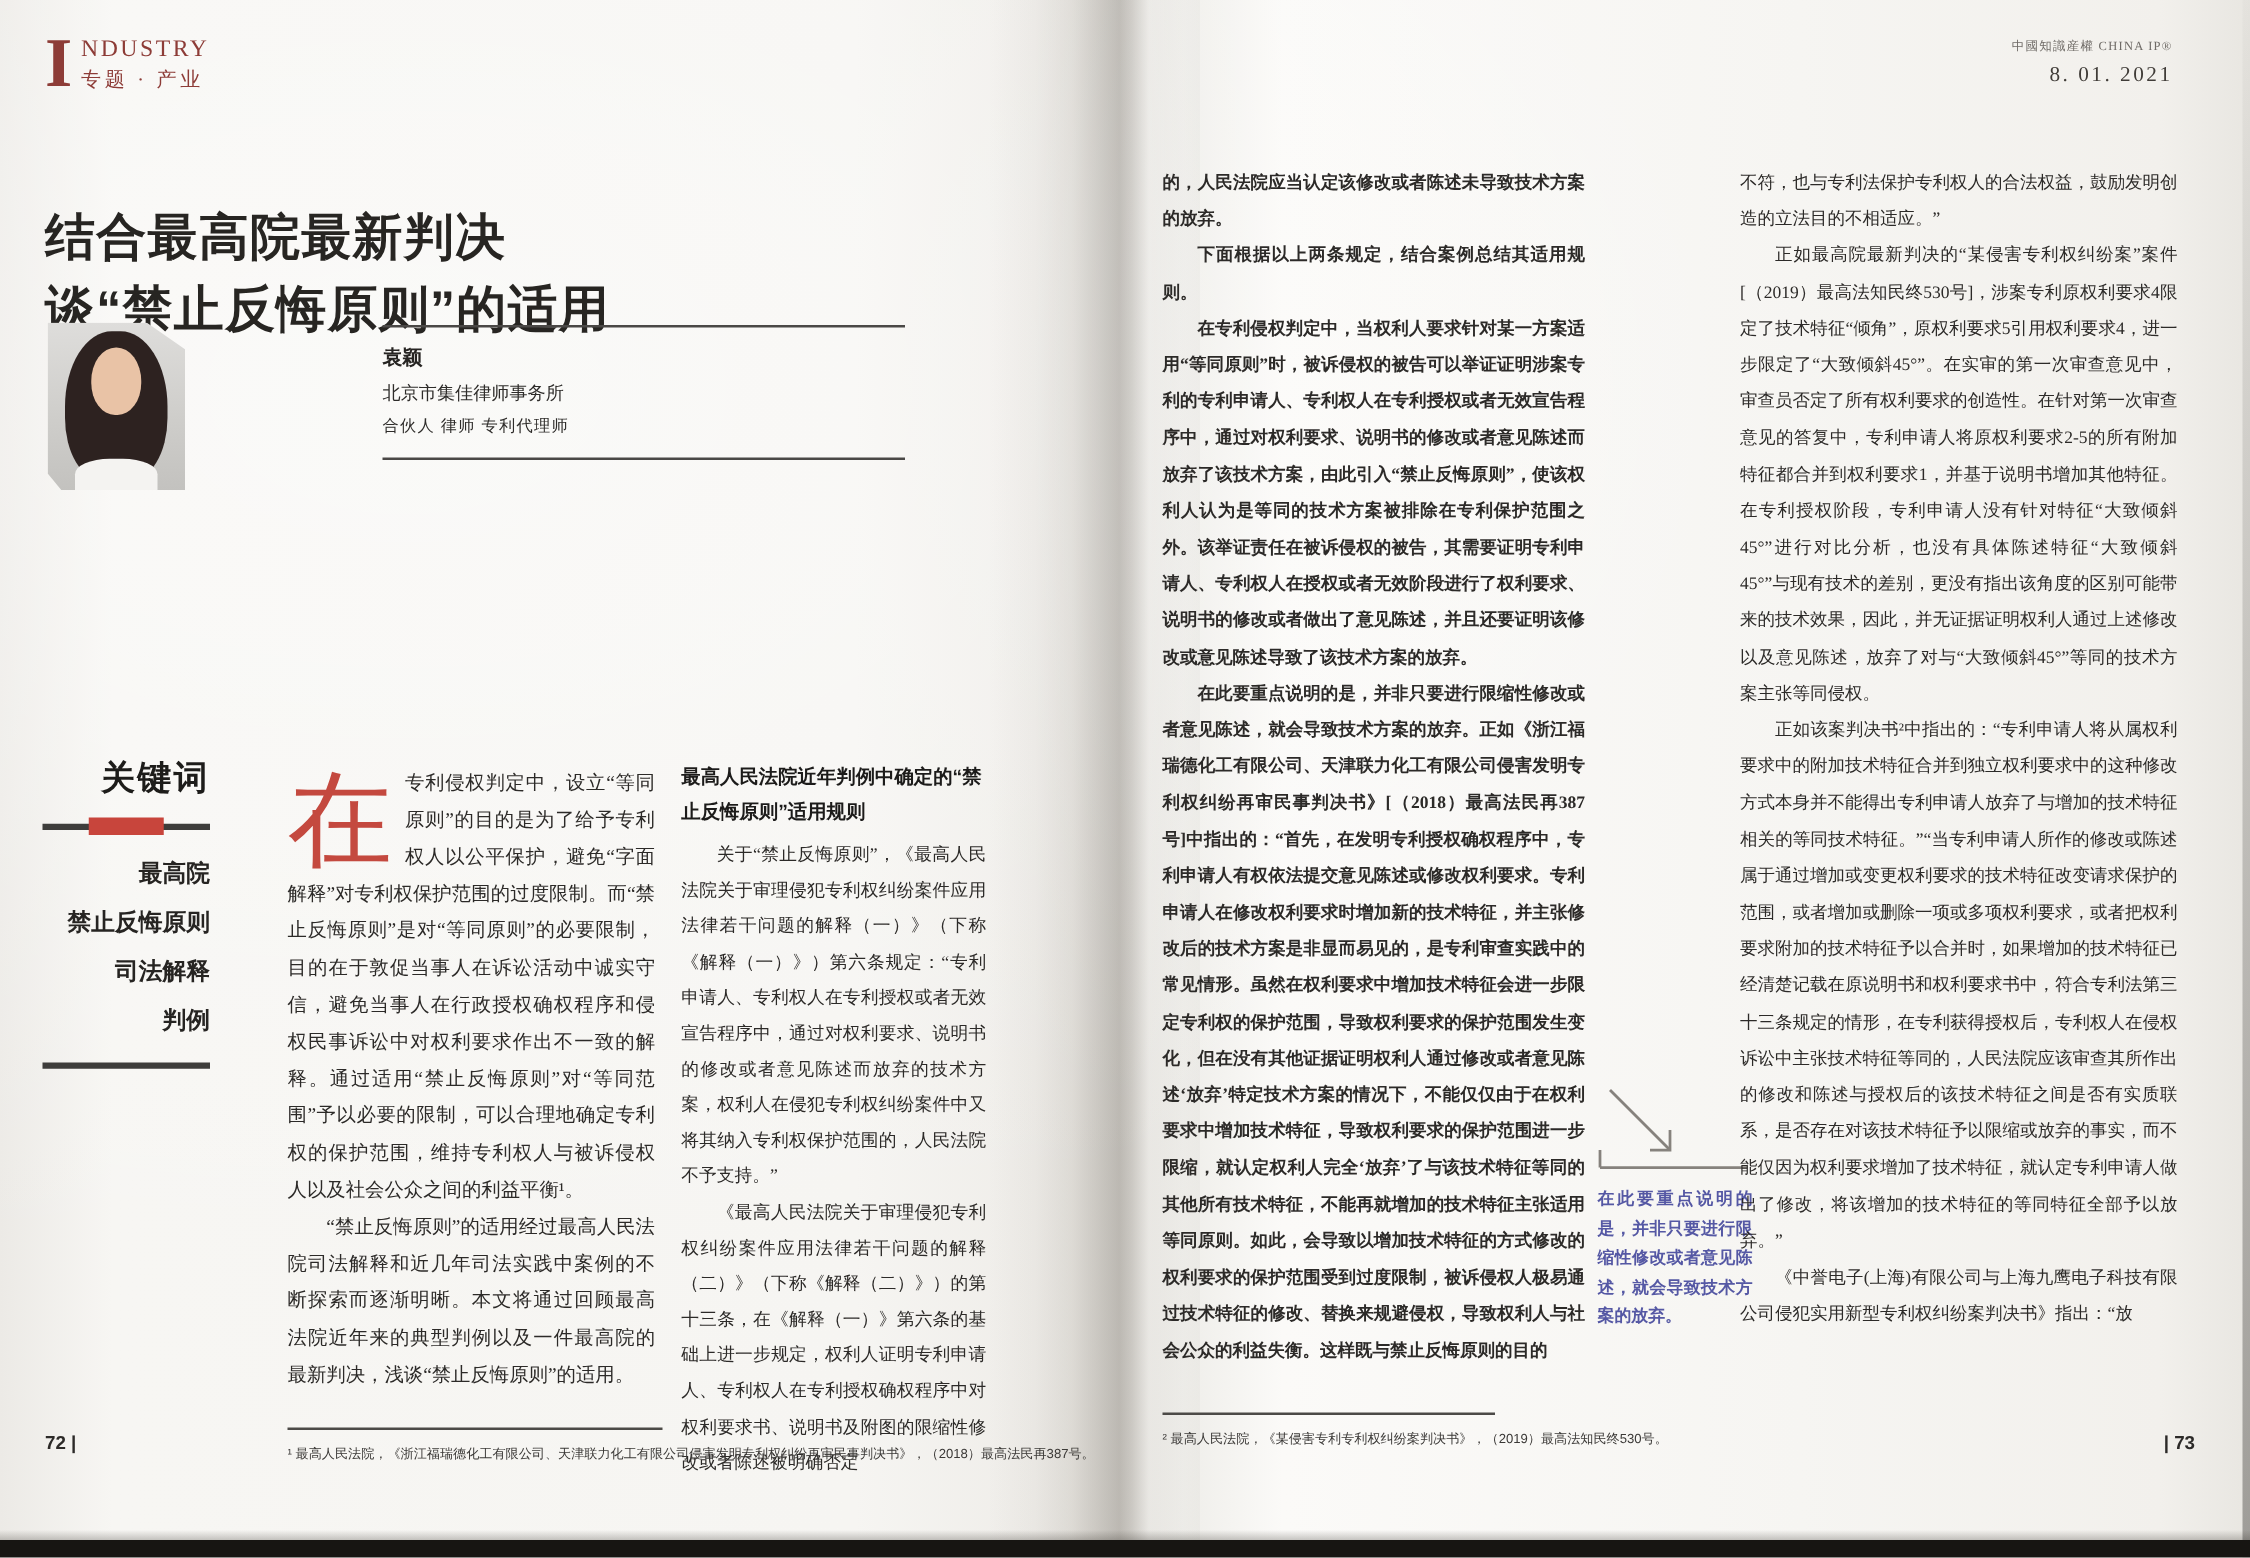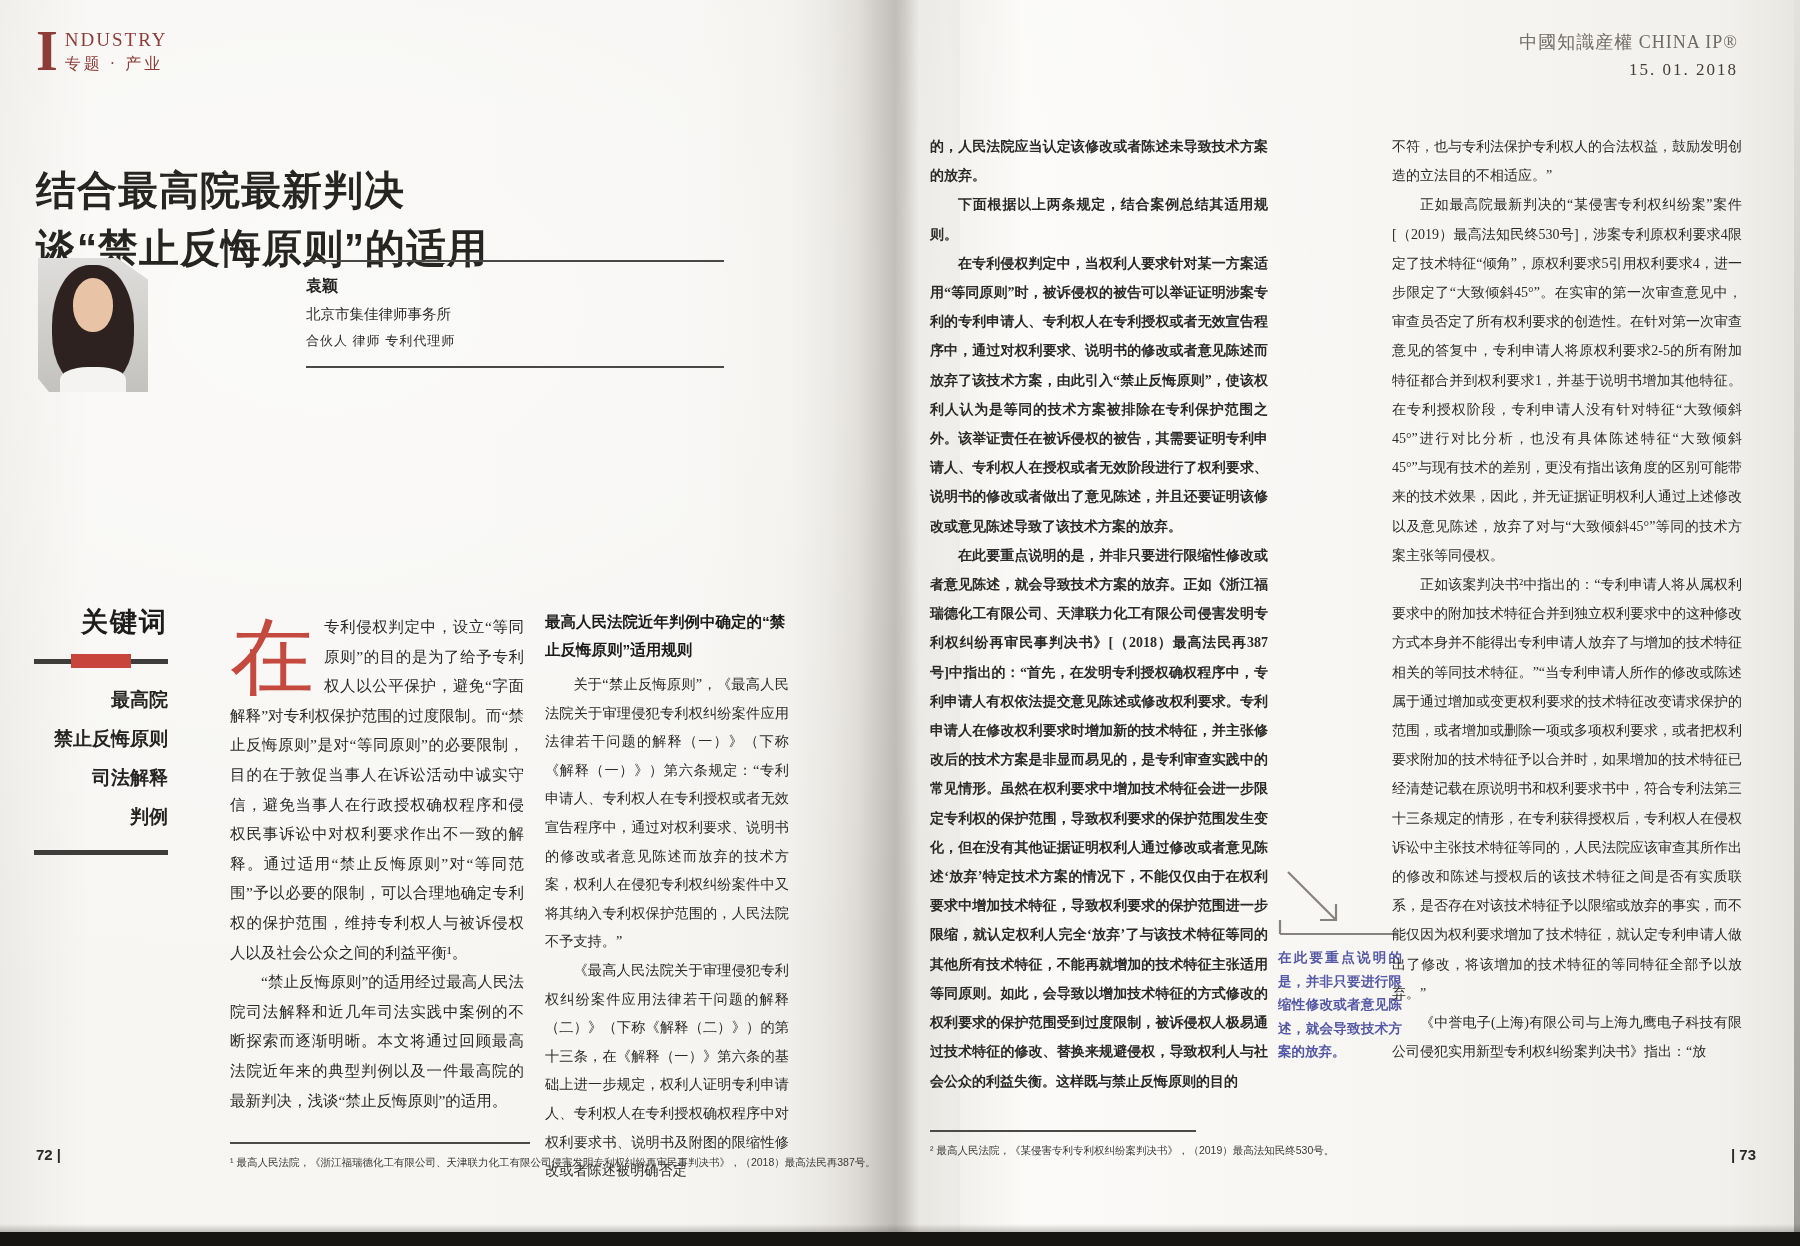--- a/index.html
+++ b/index.html
@@ -77,21 +77,21 @@
   .fn-rule{position:absolute;height:0;border-top:2px solid #4c4a47;}
   .fn-rule-l{left:230px;top:1142px;width:300px;}
   .fn-rule-r{left:930px;top:1130px;width:266px;}
   .fn{position:absolute;font-family:"Liberation Sans",sans-serif;font-size:10.5px;
     color:#3a3836;white-space:nowrap;}
   .fn-l{left:230px;top:1156px;}
   .fn-r{left:930px;top:1144px;}
 
   
   .r-header{position:absolute;right:62px;top:30px;text-align:right;font-family:"Liberation Serif",serif;}
-  .rh-1{font-size:18px;color:#6f6b67;letter-spacing:1px;margin-left:19px;}
+  .rh-1{font-size:10px;color:#6f6b67;letter-spacing:1px;margin-left:19px;}
   .rh-2{font-size:17px;color:#403c38;letter-spacing:2px;margin-top:6px;}
   .pageno{position:absolute;font-family:"Liberation Sans",sans-serif;font-weight:bold;
     font-size:15px;color:#2c2a28;}
   .pageno-l{left:36px;top:1146px;text-align:center;}
   .pageno-r{right:44px;top:1146px;}
 </style>
 </head>
 <body>
 
 <div class="spread">
@@ -150,21 +150,21 @@
   </div>
 
   <div class="fn-rule fn-rule-l"></div>
   <div class="fn fn-l">¹ 最高人民法院，《浙江福瑞德化工有限公司、天津联力化工有限公司侵害发明专利权纠纷再审民事判决书》，（2018）最高法民再387号。</div>
   <div class="pageno pageno-l">72 |</div>
 
   <div class="fold"></div>
 
   <div class="r-header">
     <div class="rh-1">中國知識産權 CHINA IP®</div>
-    <div class="rh-2">15. 01. 2018</div>
+    <div class="rh-2">8. 01. 2021</div>
   </div>
 
   <div class="col col-ra">
     <p class="noindent">的，人民法院应当认定该修改或者陈述未导致技术方案的放弃。</p>
     <p>下面根据以上两条规定，结合案例总结其适用规则。</p>
     <p>在专利侵权判定中，当权利人要求针对某一方案适用“等同原则”时，被诉侵权的被告可以举证证明涉案专利的专利申请人、专利权人在专利授权或者无效宣告程序中，通过对权利要求、说明书的修改或者意见陈述而放弃了该技术方案，由此引入“禁止反悔原则”，使该权利人认为是等同的技术方案被排除在专利保护范围之外。该举证责任在被诉侵权的被告，其需要证明专利申请人、专利权人在授权或者无效阶段进行了权利要求、说明书的修改或者做出了意见陈述，并且还要证明该修改或意见陈述导致了该技术方案的放弃。</p>
     <p>在此要重点说明的是，并非只要进行限缩性修改或者意见陈述，就会导致技术方案的放弃。正如《浙江福瑞德化工有限公司、天津联力化工有限公司侵害发明专利权纠纷再审民事判决书》[（2018）最高法民再387号]中指出的：“首先，在发明专利授权确权程序中，专利申请人有权依法提交意见陈述或修改权利要求。专利申请人在修改权利要求时增加新的技术特征，并主张修改后的技术方案是非显而易见的，是专利审查实践中的常见情形。虽然在权利要求中增加技术特征会进一步限定专利权的保护范围，导致权利要求的保护范围发生变化，但在没有其他证据证明权利人通过修改或者意见陈述‘放弃’特定技术方案的情况下，不能仅仅由于在权利要求中增加技术特征，导致权利要求的保护范围进一步限缩，就认定权利人完全‘放弃’了与该技术特征等同的其他所有技术特征，不能再就增加的技术特征主张适用等同原则。如此，会导致以增加技术特征的方式修改的权利要求的保护范围受到过度限制，被诉侵权人极易通过技术特征的修改、替换来规避侵权，导致权利人与社会公众的利益失衡。这样既与禁止反悔原则的目的</p>
   </div>
 
   <div class="pullquote">

